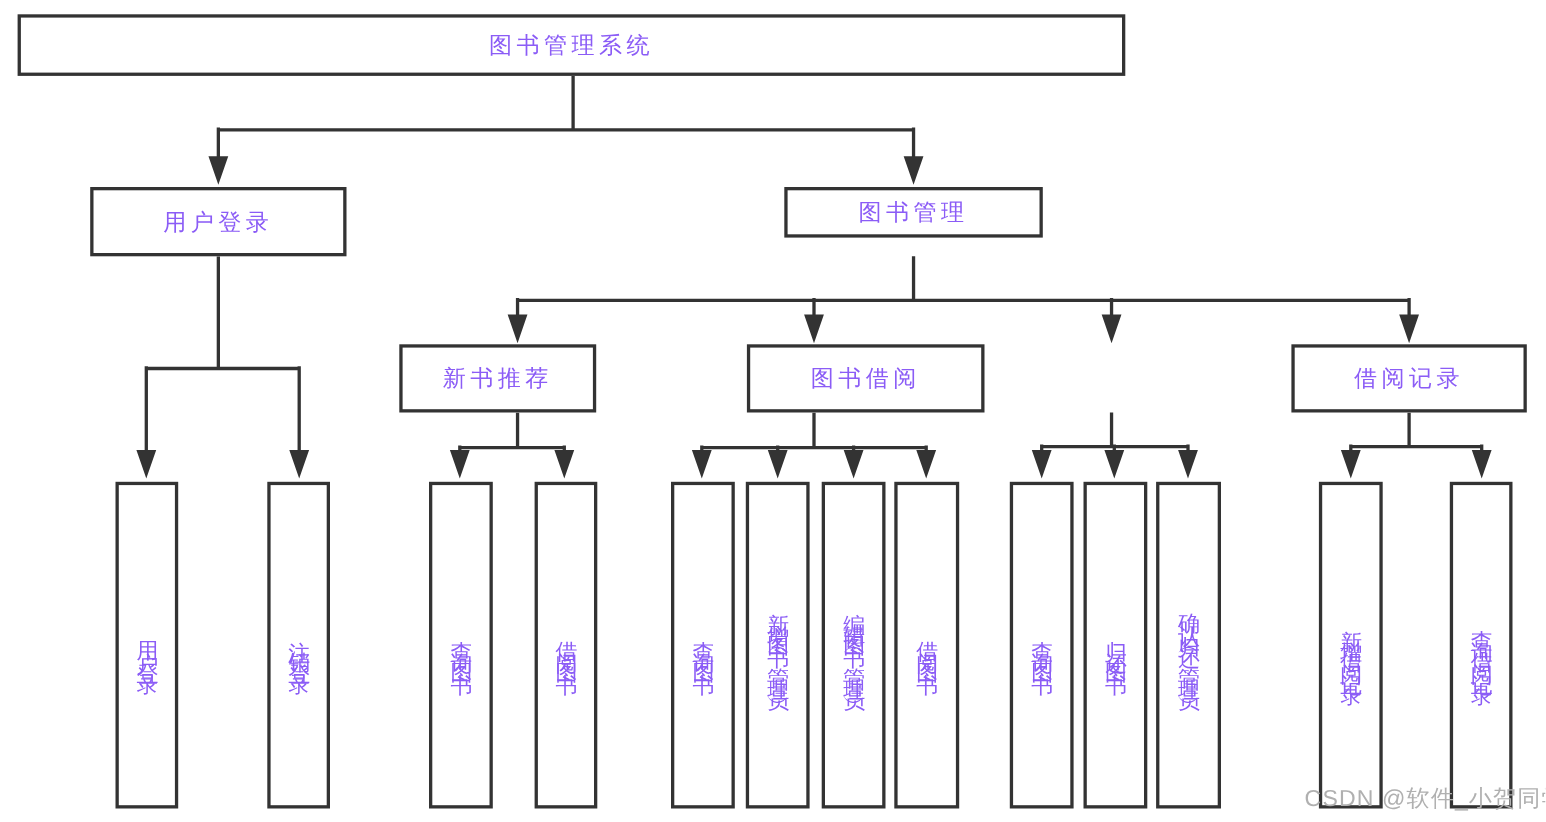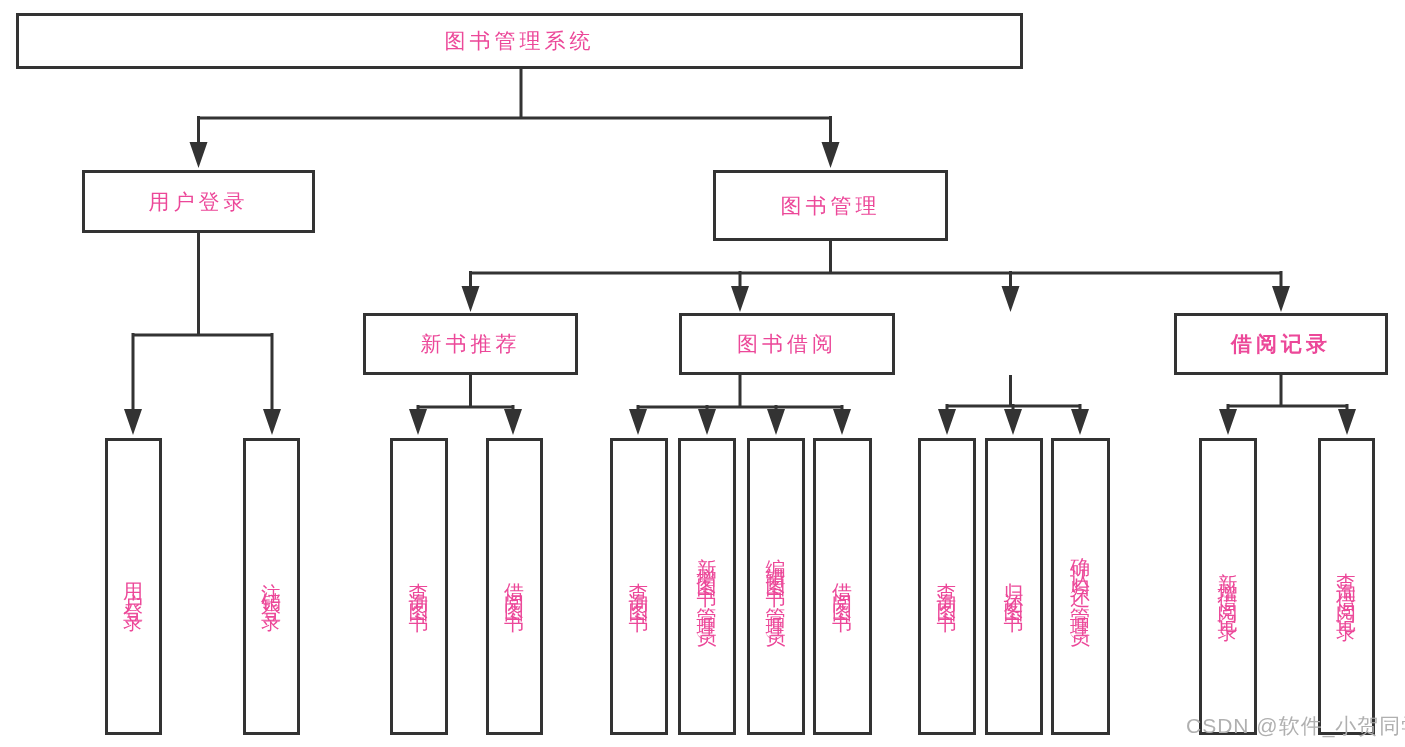--- a/index.html
+++ b/index.html
@@ -21,21 +21,21 @@
     top: 0;
     width: 1405px;
     height: 747px;
     pointer-events: none;
   }
   .box {
     position: absolute;
     box-sizing: border-box;
     background: #ffffff;
     border: 3px solid #333333;
-    color: #ec4899;
+    color: #8b5cf6;
     display: flex;
     align-items: center;
     justify-content: center;
     z-index: 2;
   }
   .hbox {
     font-size: 21px;
     letter-spacing: 4px;
     white-space: nowrap;
   }
@@ -43,26 +43,26 @@
     writing-mode: vertical-rl;
     text-orientation: mixed;
     font-size: 20px;
     letter-spacing: 10px;
     line-height: 1;
   }
   
   .n-root   { left: 16px;  top: 13px;  width: 1007px; height: 56px; }
   
   .n-ulogin { left: 82px;  top: 170px; width: 233px; height: 63px; }
-  .n-bmgmt  { left: 713px; top: 170px; width: 235px; height: 71px; }
+  .n-bmgmt  { left: 713px; top: 170px; width: 235px; height: 46px; }
   
-  .n-s0 { left: 363px;  top: 313px; width: 215px; height: 62px; }
+  .n-s0 { left: 363px;  top: 313px; width: 179px; height: 62px; }
   .n-s1 { left: 632px;  top: 313px; width: 216px; height: 62px; margin-left: 47px; }
   .n-s2 { left: 903px;  top: 313px; width: 215px; height: 62px; }
-  .n-s3 { left: 1174px; top: 313px; width: 214px; height: 62px; font-weight: bold; }
+  .n-s3 { left: 1174px; top: 313px; width: 214px; height: 62px; }
   
   .leaf { top: 438px; height: 297px; }
   .n-l0  { left: 105px;  width: 57px; }
   .n-l1  { left: 243px;  width: 57px; }
   .n-l2  { left: 390px;  width: 58px; }
   .n-l3  { left: 486px;  width: 57px; }
   .n-l4  { left: 610px;  width: 58px; }
   .n-l5  { left: 678px;  width: 58px; }
   .n-l6  { left: 747px;  width: 58px; }
   .n-l7  { left: 813px;  width: 59px; }

